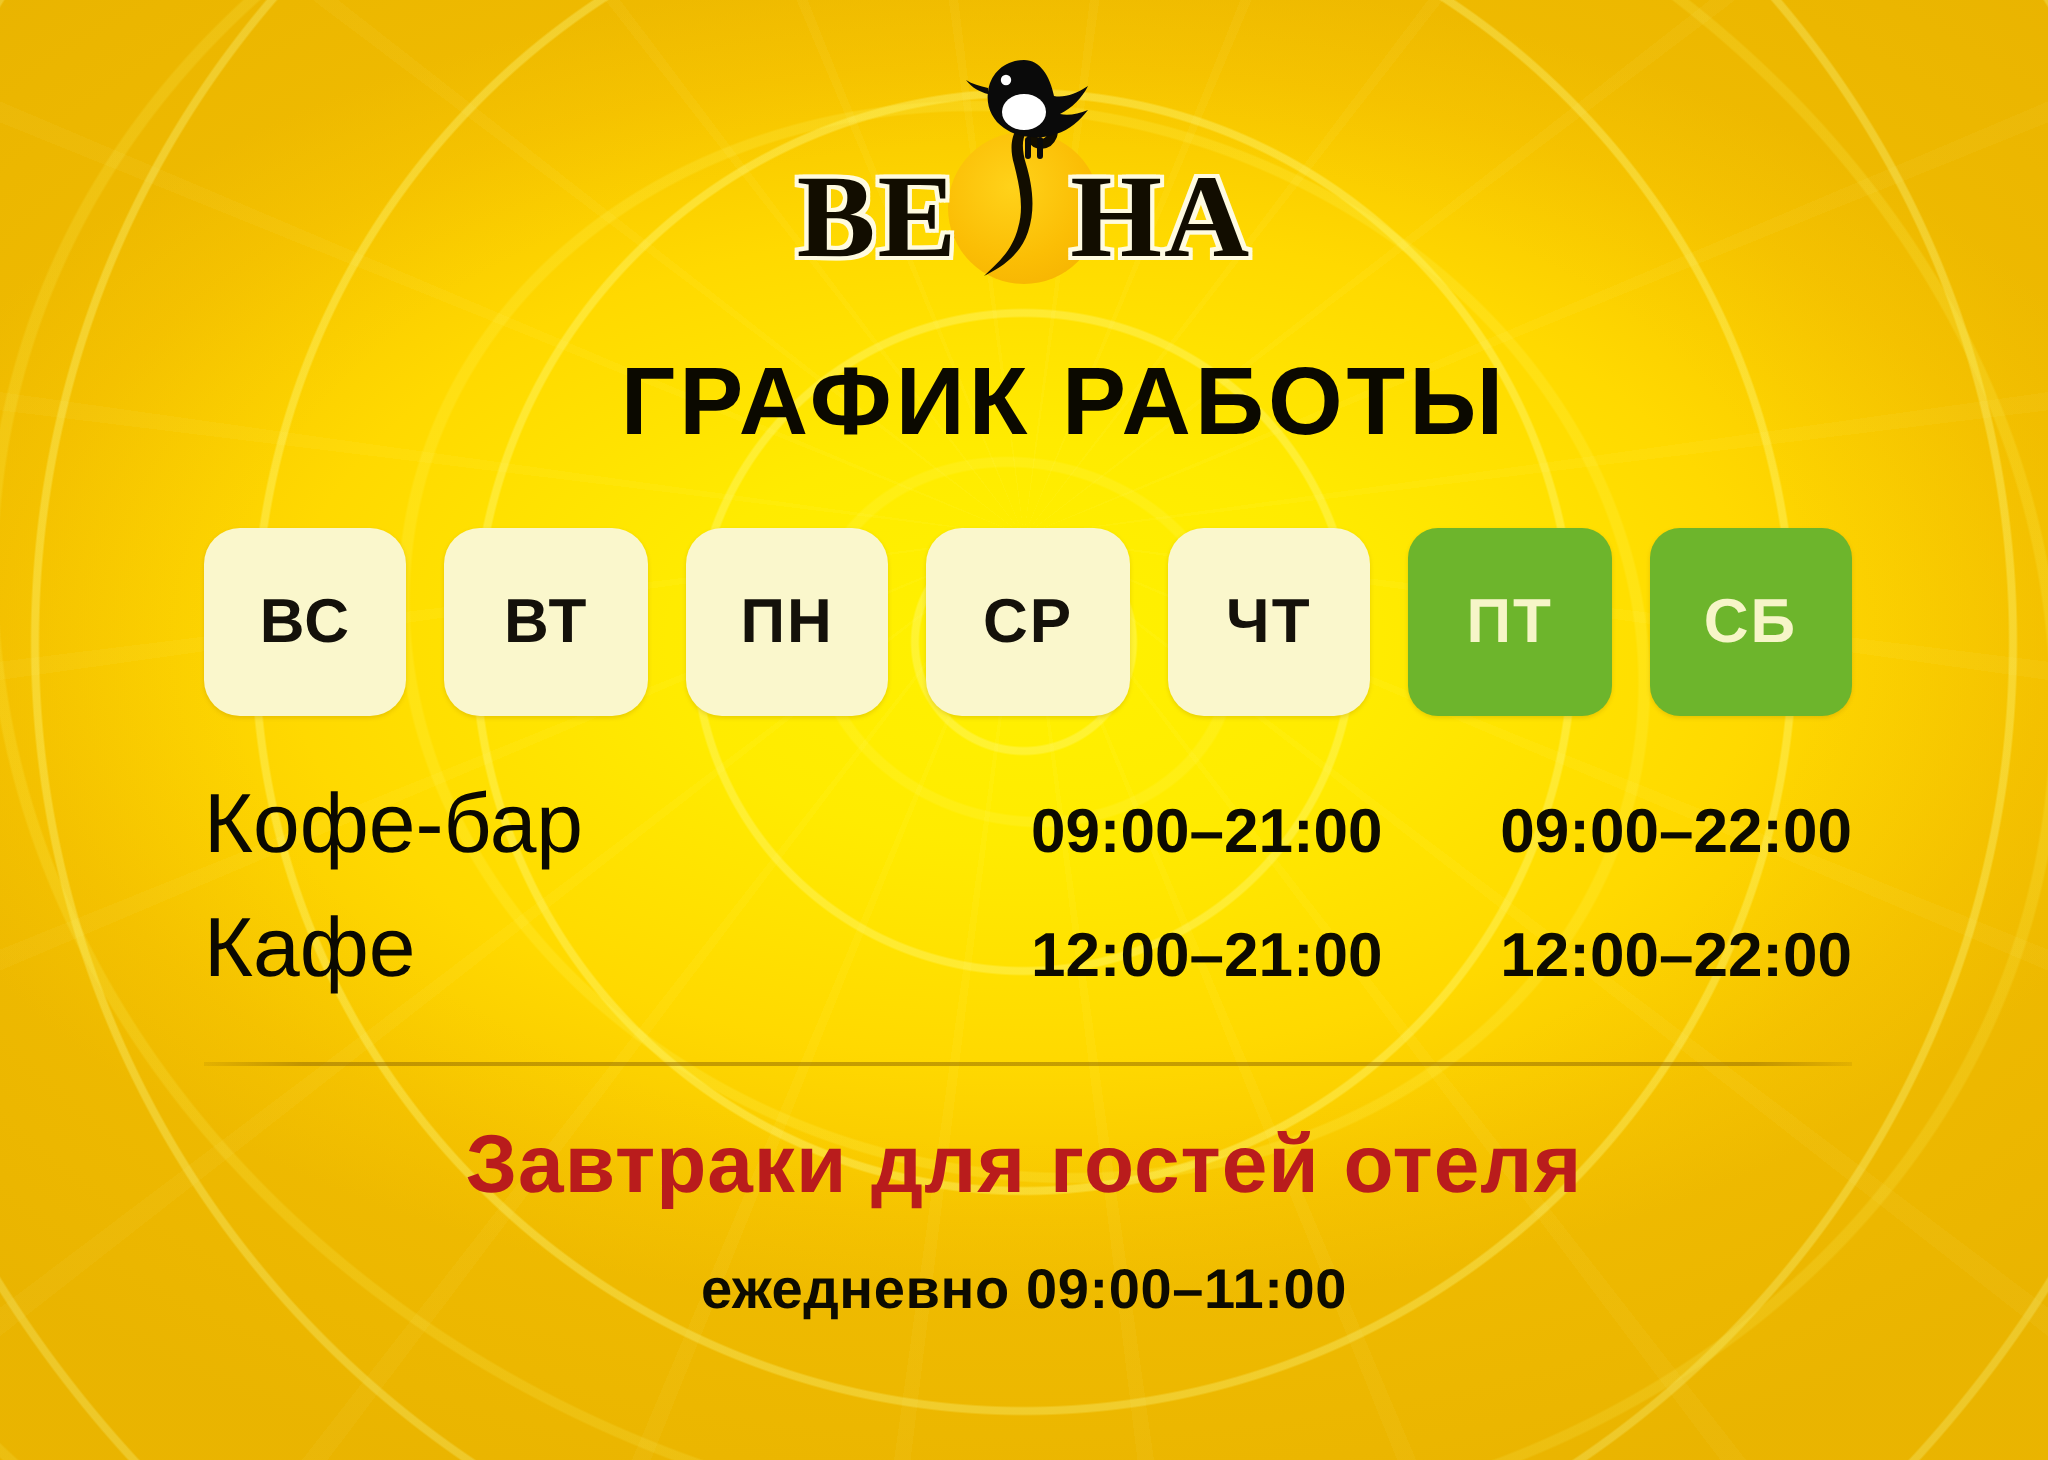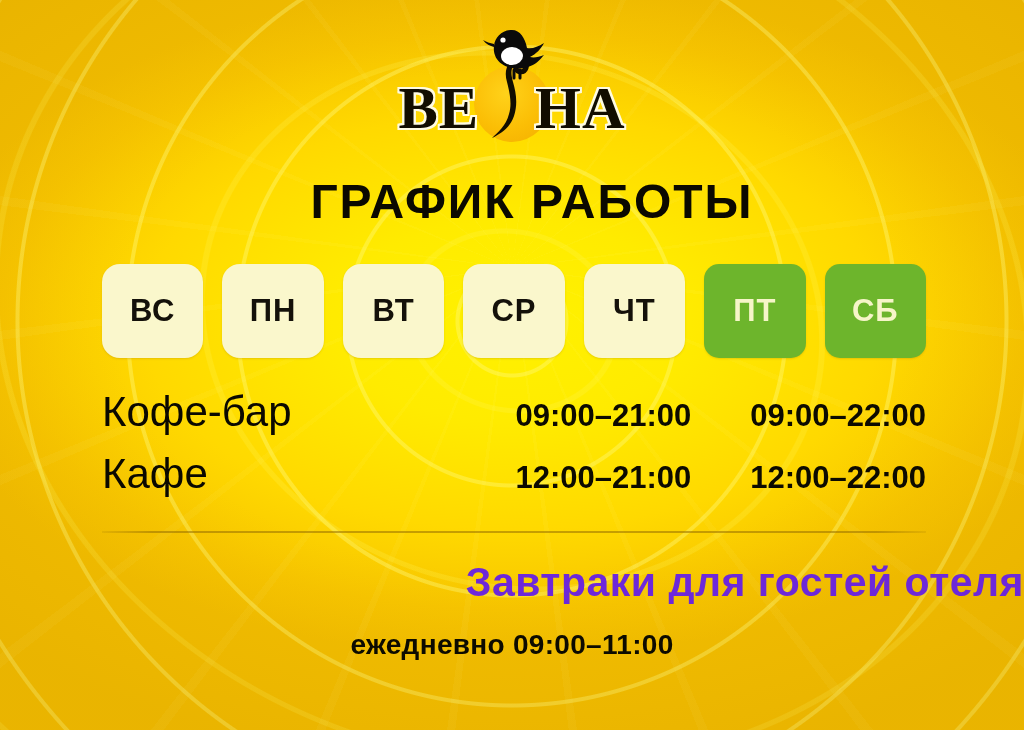--- a/index.html
+++ b/index.html
@@ -182,25 +182,25 @@
   .divider{
     position:absolute;
     left:102px; top:531px;
     width:824px; height:2px;
     background:linear-gradient(90deg, rgba(150,110,0,.15), rgba(150,110,0,.55) 6%, rgba(150,110,0,.55) 94%, rgba(150,110,0,.15));
   }
 
   
   .footer-main{
     position:absolute; left:0; right:0; top:562px;
-    text-align:right;
+    text-align:center;
     font-weight:700;
     font-size:41px;
     letter-spacing:0.5px;
-    color:#6d28d9;
+    color:#b91c1c;
     line-height:1;
   }
   .footer-sub{
     position:absolute; left:0; right:0; top:631px;
     text-align:center;
     font-weight:700;
     font-size:28px;
     letter-spacing:0.3px;
     color:#0D0B00;
     line-height:1;
@@ -245,22 +245,22 @@
           <span>НА</span>
         </div>
 
       </div>
     </div>
 
     <div class="title">ГРАФИК РАБОТЫ</div>
 
     <div class="days">
       <div class="chip cream">ВС</div>
+      <div class="chip cream">ВТ</div>
       <div class="chip cream">ПН</div>
-      <div class="chip cream">ВТ</div>
       <div class="chip cream">СР</div>
       <div class="chip cream">ЧТ</div>
       <div class="chip green">ПТ</div>
       <div class="chip green">СБ</div>
     </div>
 
     <div class="rows">
 
       <div class="row">
         <div class="label">Кофе-бар</div>

